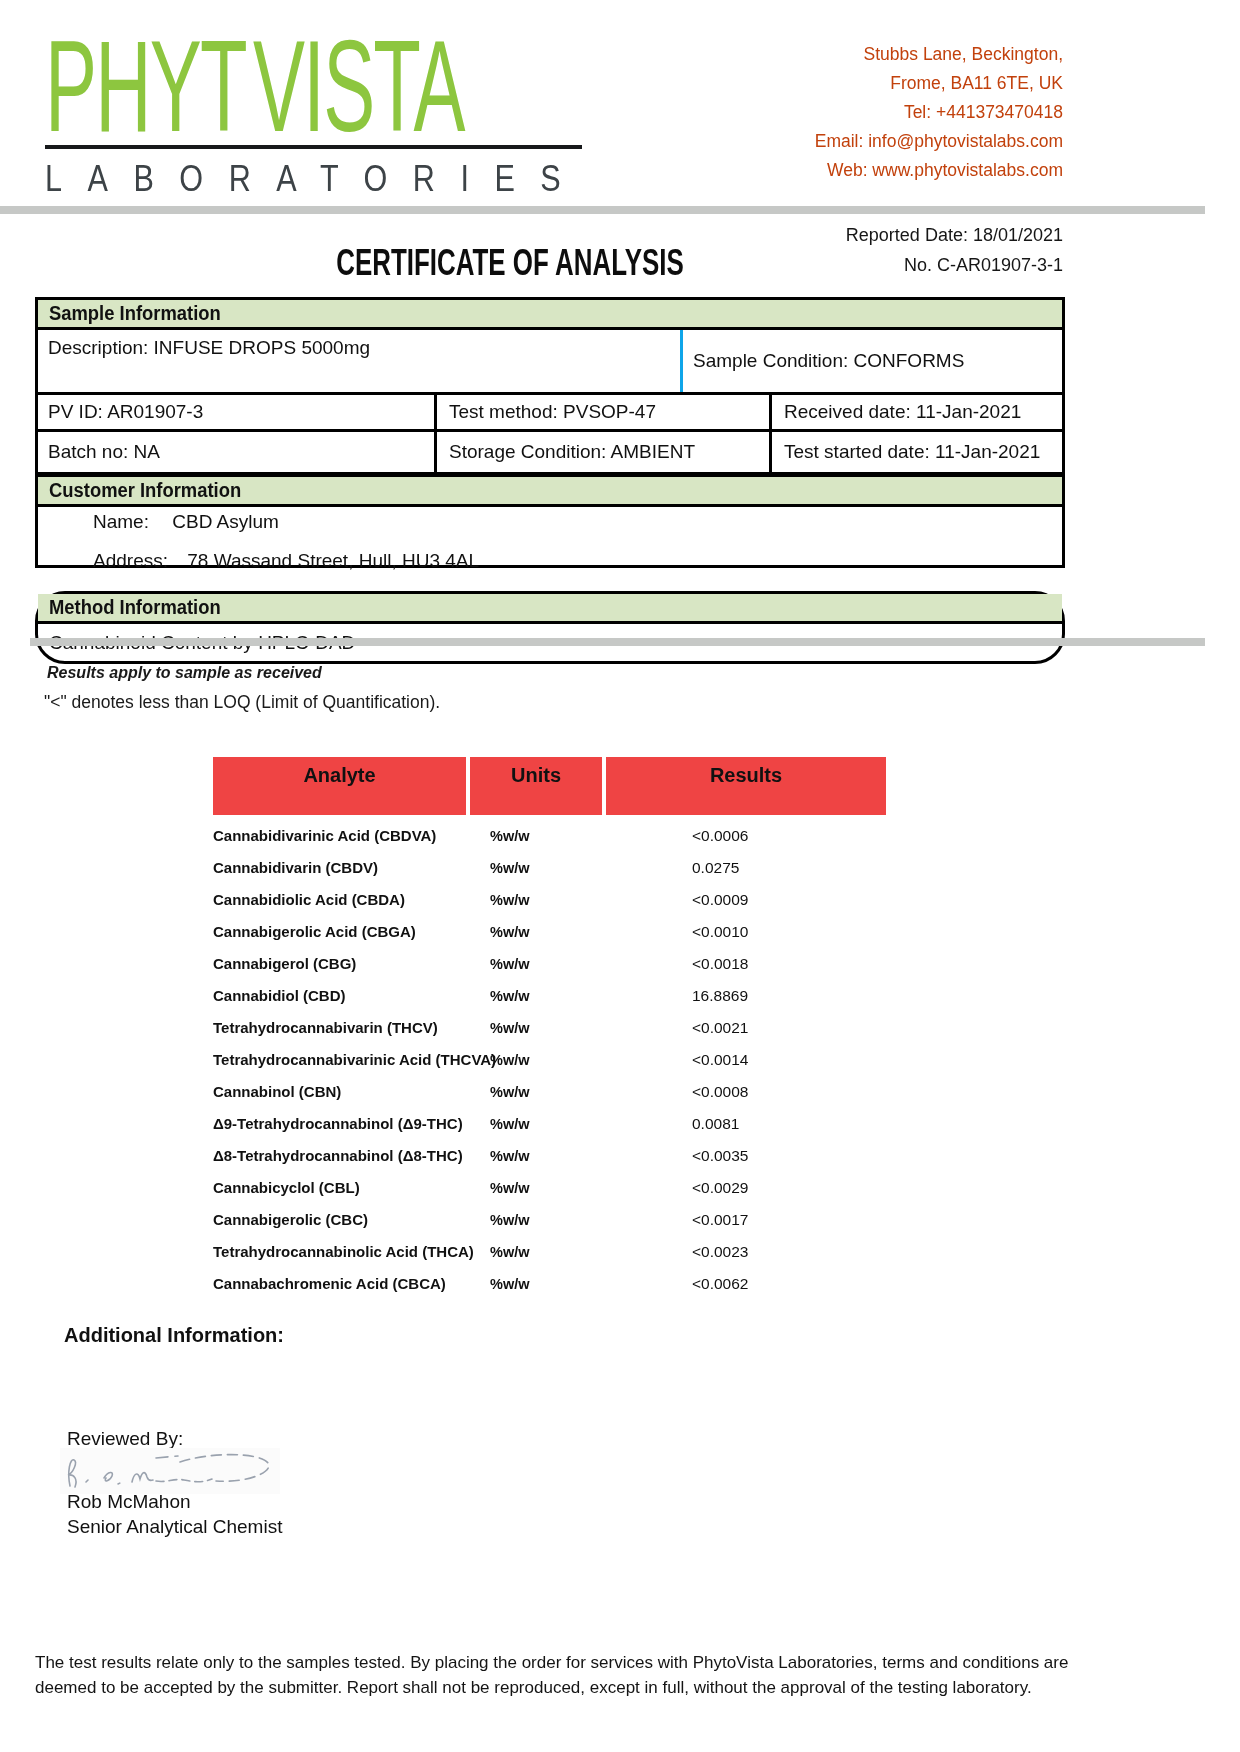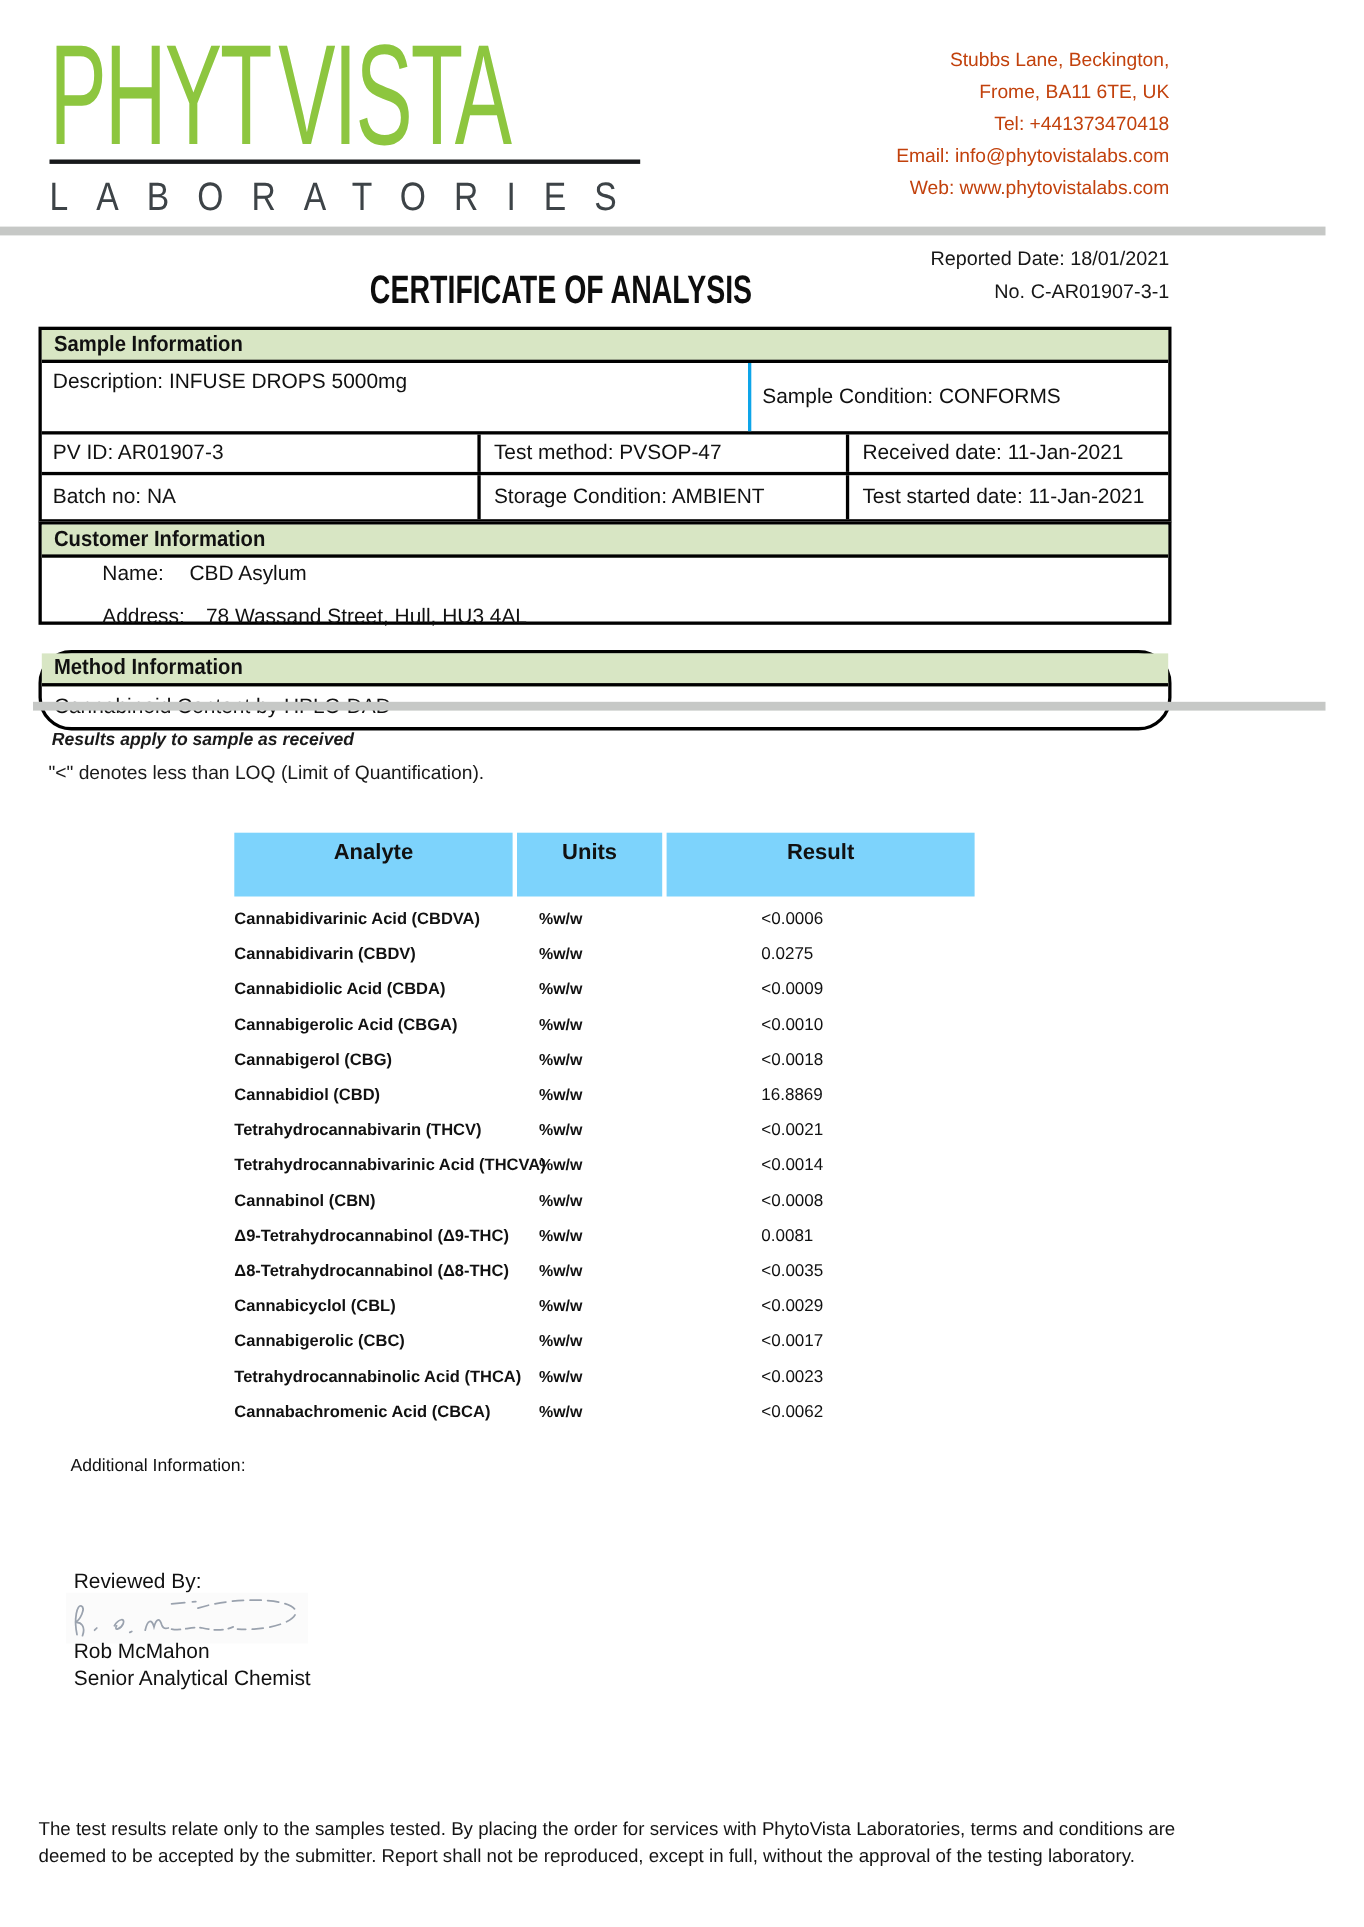--- a/index.html
+++ b/index.html
@@ -44,34 +44,34 @@
   .cust-line .lbl{display:inline-block;}
   .cust-line .val{display:inline-block;margin-left:18px;}
   .addr{margin-top:17px;}
   .meth-body{height:37px;display:flex;align-items:center;padding-left:11px;font-size:19px;}
 
   
   .note1{left:47px;top:664px;font-size:16px;font-weight:bold;font-style:italic;color:#1a1a1a;}
   .note2{left:44px;top:692px;font-size:17.5px;color:#1a1a1a;}
 
   
-  .rt-head-cell{top:757px;height:58px;background:#7dd3fc;box-sizing:border-box;
+  .rt-head-cell{top:757px;height:58px;background:#ef4444;box-sizing:border-box;
                 text-align:center;font-weight:bold;font-size:20px;padding-top:7px;}
   .rt-analyte-h{left:213px;width:253px;}
   .rt-units-h{left:470px;width:132px;}
   .rt-result-h{left:606px;width:280px;}
   .results-body{left:0;top:820px;width:1020px;}
   .trow{position:relative;height:32px;}
   .trow span{position:absolute;top:0;line-height:32px;white-space:nowrap;}
   .t-analyte{left:213px;font-weight:bold;font-size:15px;}
   .t-units{left:490px;font-weight:bold;font-size:14.5px;}
   .t-result{left:692px;font-size:15.5px;}
 
   
-  .addl{left:64px;top:1324px;font-size:16px;font-weight:normal;}
+  .addl{left:64px;top:1324px;font-size:20px;font-weight:bold;}
   .reviewed{left:67px;top:1428px;font-size:19px;}
   .sig{left:60px;top:1448px;width:220px;height:46px;background:#fbfbfb;}
   .sig-name{left:67px;top:1491px;font-size:19px;}
   .sig-role{left:67px;top:1516px;font-size:19px;}
   .footer{left:35px;top:1650px;font-size:17px;line-height:25px;color:#141414;white-space:nowrap;}
 </style>
 </head>
 <body>
 
 <div class="page">
@@ -150,21 +150,21 @@
     <div class="meth-body">Cannabinoid Content by HPLC-DAD</div>
   </div>
 
   <div class="abs graybar bar2"></div>
 
   <div class="abs note1">Results apply to sample as received</div>
   <div class="abs note2">"&lt;" denotes less than LOQ (Limit of Quantification).</div>
 
   <div class="abs rt-head-cell rt-analyte-h">Analyte</div>
   <div class="abs rt-head-cell rt-units-h">Units</div>
-  <div class="abs rt-head-cell rt-result-h">Result</div>
+  <div class="abs rt-head-cell rt-result-h">Results</div>
 
   <div class="abs results-body">
 
       <div class="trow">
         <span class="t-analyte">Cannabidivarinic Acid (CBDVA)</span>
         <span class="t-units">%w/w</span>
         <span class="t-result">&lt;0.0006</span>
       </div>
 
       <div class="trow">

